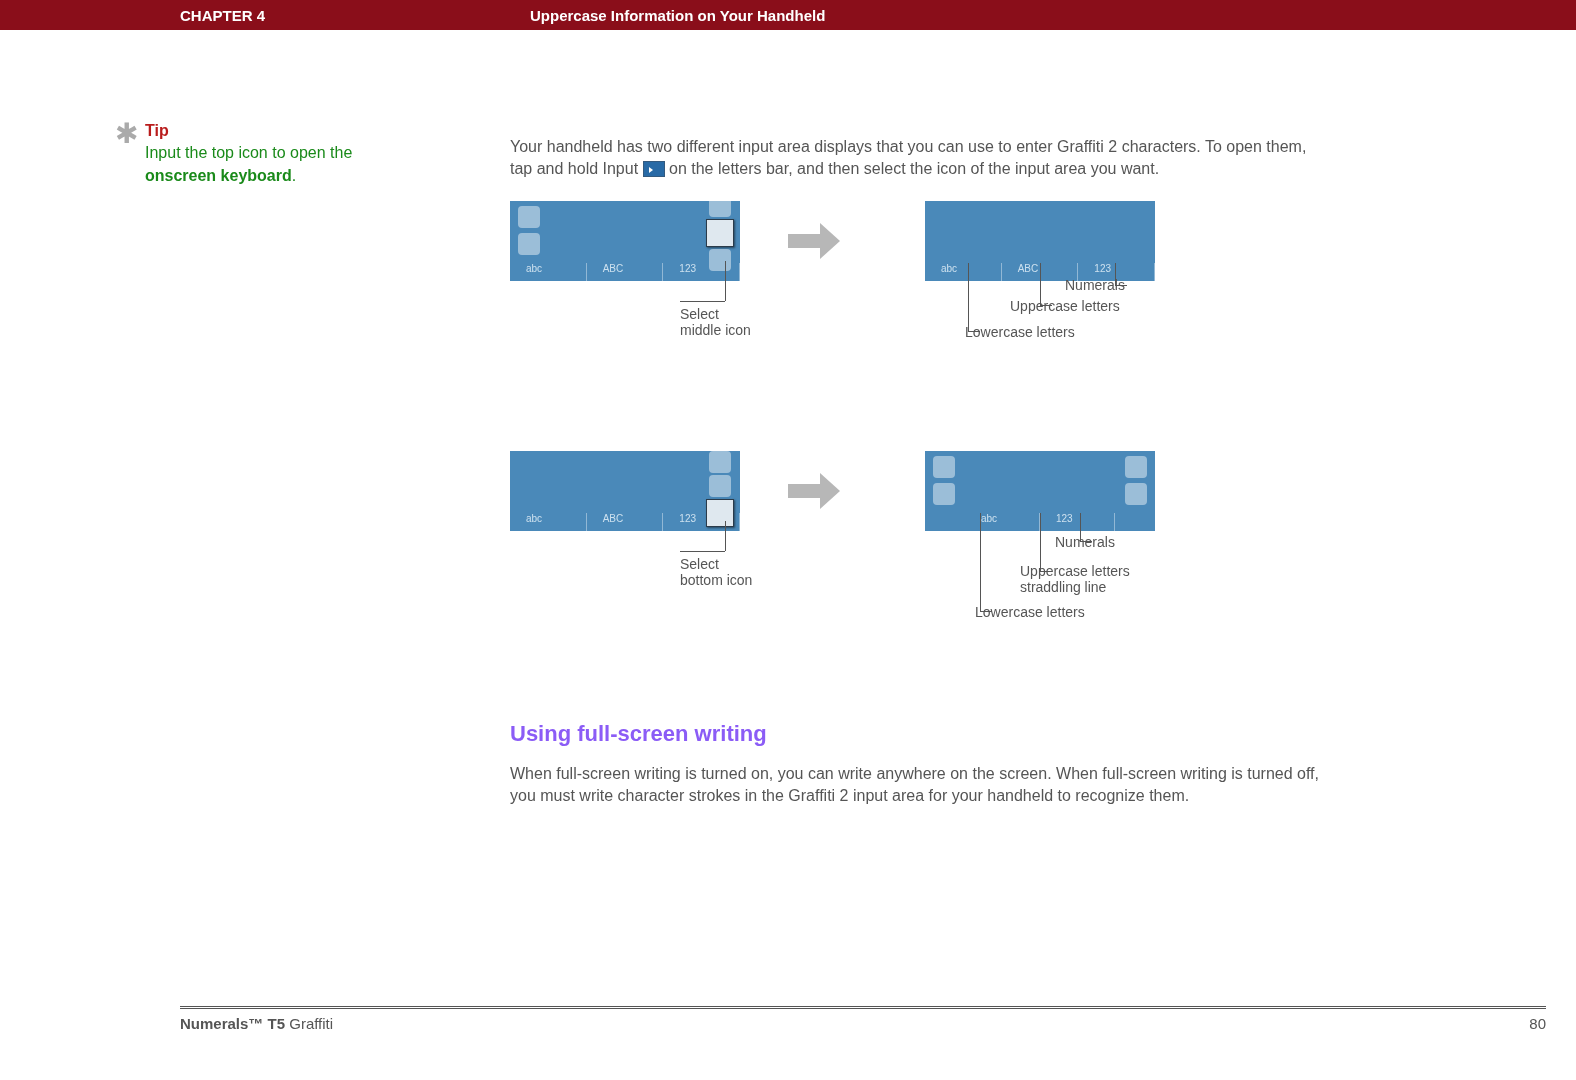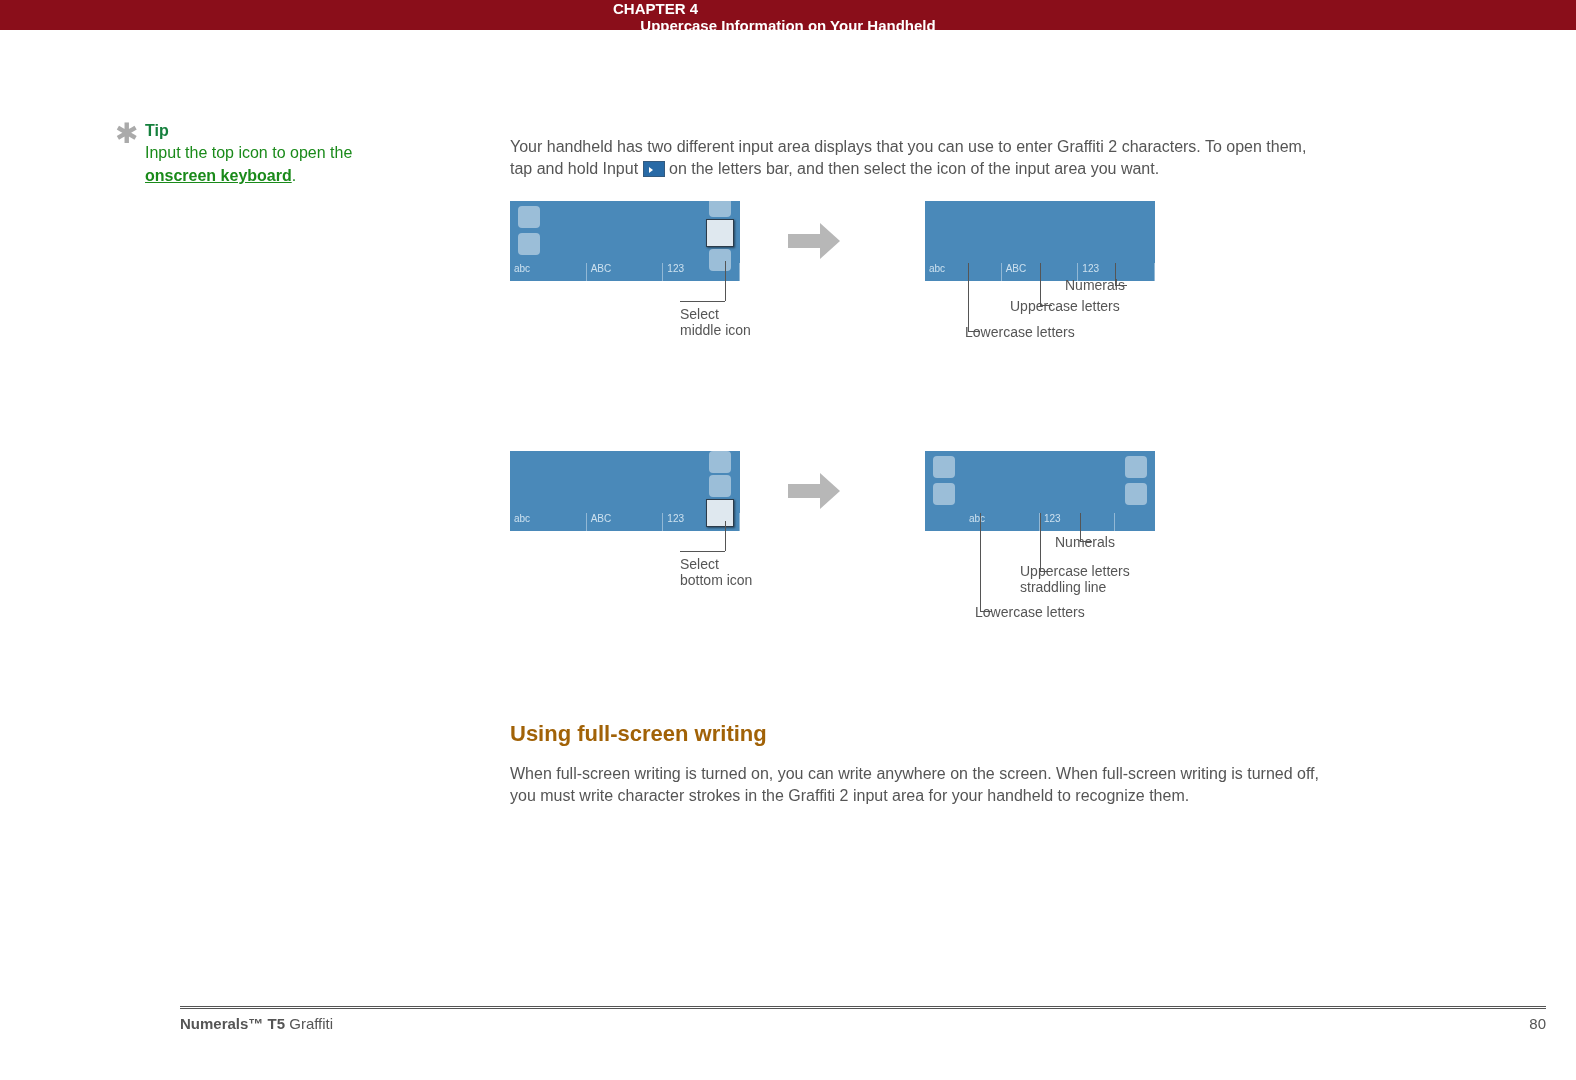--- a/index.html
+++ b/index.html
@@ -15,21 +15,20 @@
   }
   .header-bar {
     background: #8a0e1a;
     color: #fff;
     height: 30px;
     display: flex;
     align-items: center;
     padding: 0 180px;
     font-weight: bold;
     font-size: 15px;
-    flex-direction: column;
   }
   .header-bar .chapter {
     min-width: 350px;
   }
   .page {
     position: relative;
     width: 100%;
     height: calc(100% - 30px);
   }
   
@@ -43,27 +42,26 @@
   }
   .tip-star {
     position: absolute;
     left: -30px;
     top: -6px;
     color: #aaa;
     font-size: 28px;
   }
   .tip-head {
     font-weight: bold;
-    color: #15803d;
+    color: #b91c1c;
   }
   .tip-body {
     color: #1a8a1a;
   }
   .tip-link {
-    text-decoration: underline;
     font-weight: bold;
     margin-top: 8px;
   }
   
   .main {
     position: absolute;
     left: 510px;
     top: 90px;
     width: 815px;
   }
@@ -108,20 +106,21 @@
     left: 0; right: 0; bottom: 0;
     height: 18px;
     display: flex;
   }
   .zone-label {
     flex: 1;
     font-size: 10px;
     color: #cde1ef;
     padding-left: 4px;
     border-right: 1px solid rgba(255,255,255,0.3);
+    margin-left: 12px;
   }
   .zone-label:last-child{ border-right:none; }
   .input-area.full .zones .zone-label {
     border-right: 1px solid rgba(255,255,255,0.4);
   }
   .launch-icons {
     position: absolute;
     top: 5px;
     width: 30px;
     display: flex;
@@ -183,21 +182,21 @@
     position:absolute;
     width:1px;
     background:#555;
   }
   .lead-h {
     position:absolute;
     height:1px;
     background:#555;
   }
   h2.sect {
-    color: #a16207;
+    color: #8b5cf6;
     font-size: 22px;
     font-weight: bold;
     margin: 30px 0 8px 0;
   }
   
   .footer {
     position: absolute;
     left: 180px;
     right: 30px;
     bottom: 48px;

